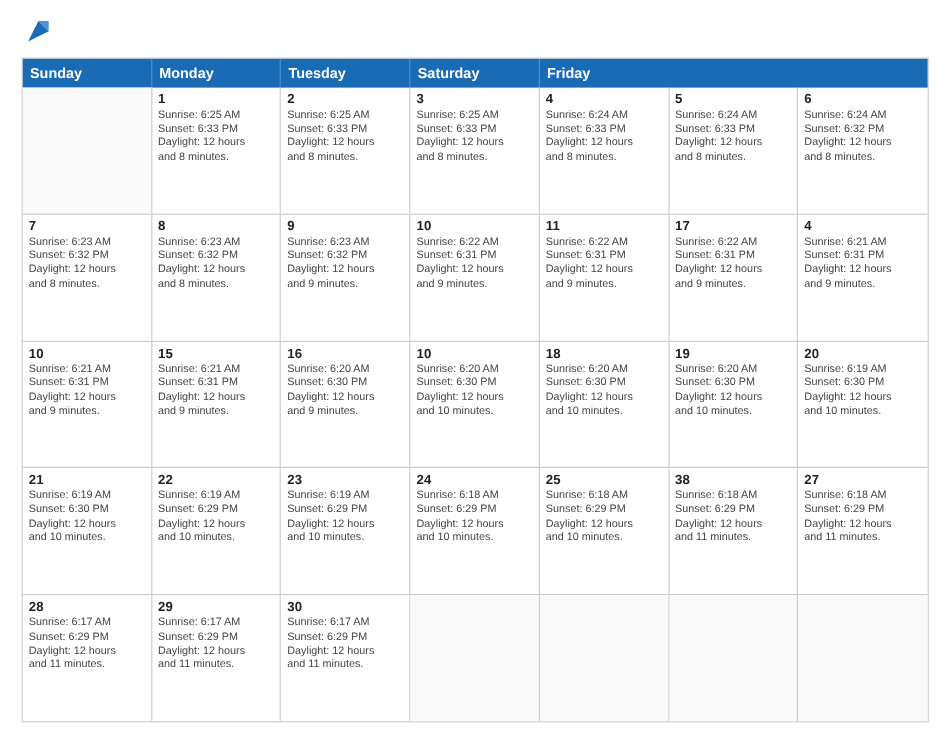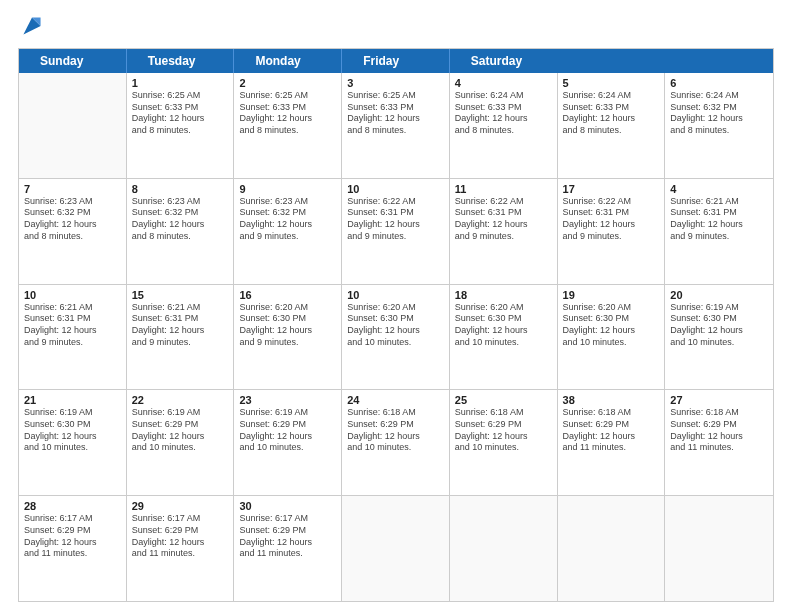--- a/index.html
+++ b/index.html
@@ -72,21 +72,20 @@
       grid-template-columns: repeat(7, 1fr);
       background: #1a6bb5;
     }
     .cal-header-cell {
       color: #fff;
       font-size: 12px;
       font-weight: bold;
       padding: 5px 6px;
       text-align: left;
       border-right: 1px solid #4a90d9;
-      margin-left: 15px;
     }
     .cal-header-cell:last-child { border-right: none; }
     .cal-body {
       flex: 1;
       display: flex;
       flex-direction: column;
     }
     .cal-row {
       display: grid;
       grid-template-columns: repeat(7, 1fr);
@@ -135,24 +134,24 @@
     </div>
     <div class="title-block">
       <div class="month-title"></div>
       <div class="subtitle"></div>
     </div>
   </div>
 
   <div class="calendar">
     <div class="cal-header">
     <div class="cal-header-cell">Sunday</div>
+        <div class="cal-header-cell">Monday</div>
         <div class="cal-header-cell">Tuesday</div>
-        <div class="cal-header-cell">Monday</div>
+        <div class="cal-header-cell">Saturday</div>
         <div class="cal-header-cell">Friday</div>
-        <div class="cal-header-cell">Saturday</div>
       </div>
     <div class="cal-body">
     <div class="cal-row">
           <div class="cal-cell empty"></div>
           <div class="cal-cell">
             <div class="day-num">1</div>
             <div class="cell-line">Sunrise: 6:25 AM</div>
             <div class="cell-line">Sunset: 6:33 PM</div>
             <div class="cell-line">Daylight: 12 hours</div>
             <div class="cell-line">and 8 minutes.</div>

